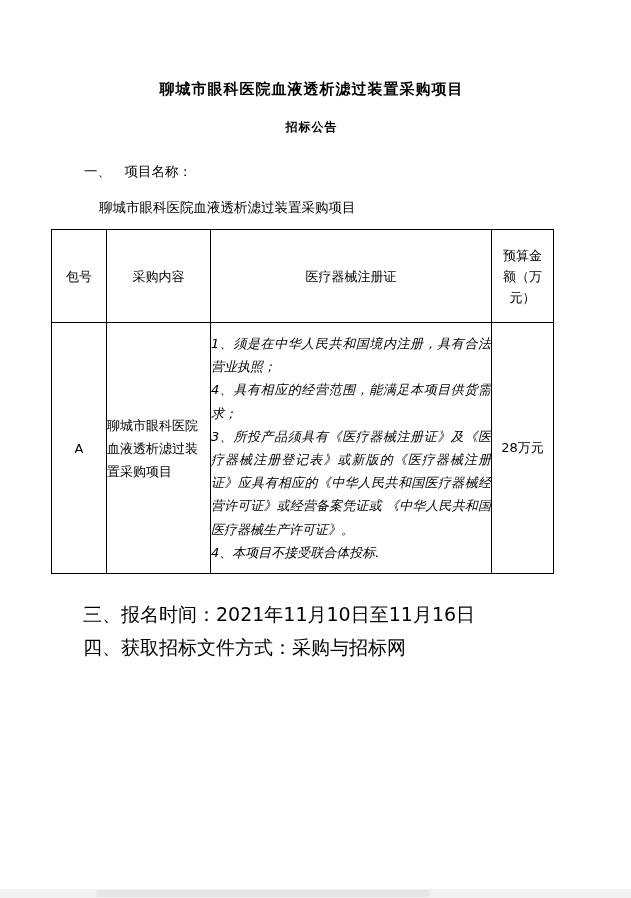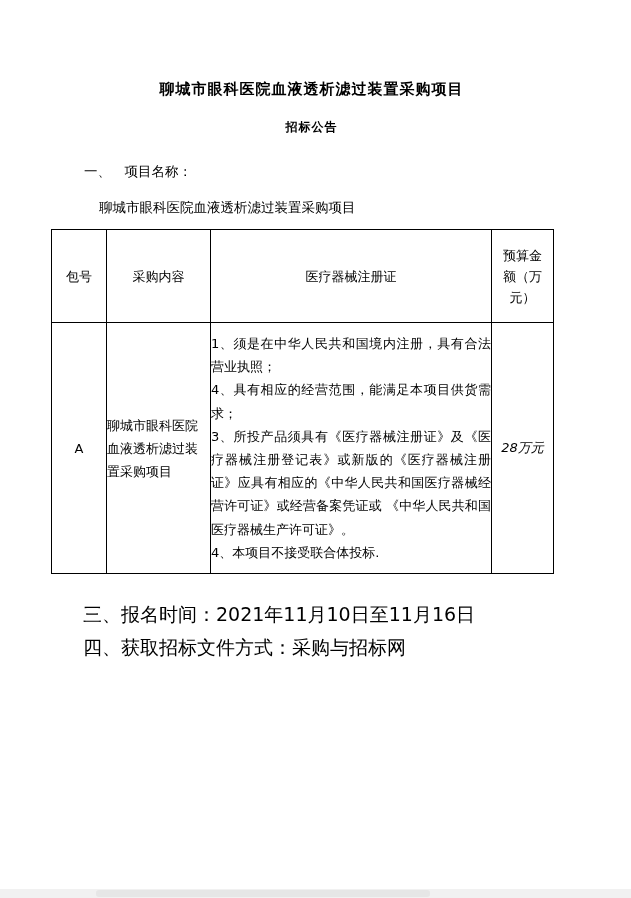--- a/index.html
+++ b/index.html
@@ -82,28 +82,28 @@
   }
   td.cell-cont {
     padding: 2px 5px;
     line-height: 23px;
     text-align: left;
   }
   td.cell-qual {
     vertical-align: top;
     padding: 3px 7px 0 7px;
     line-height: 23.2px;
+    font-style: italic;
   }
   td.cell-qual p {
     margin: 0;
     text-align: justify;
   }
   td.cell-budget {
     text-align: center;
-    font-style: italic;
   }
   .sec-item {
     margin: 0 0 0 31px;
     font-size: 19px;
     line-height: 18px;
   }
   .sec-item.first { margin-top: 31px; }
   .sec-item + .sec-item { margin-top: 15px; }
   .hscrollbar {
     position: absolute;

